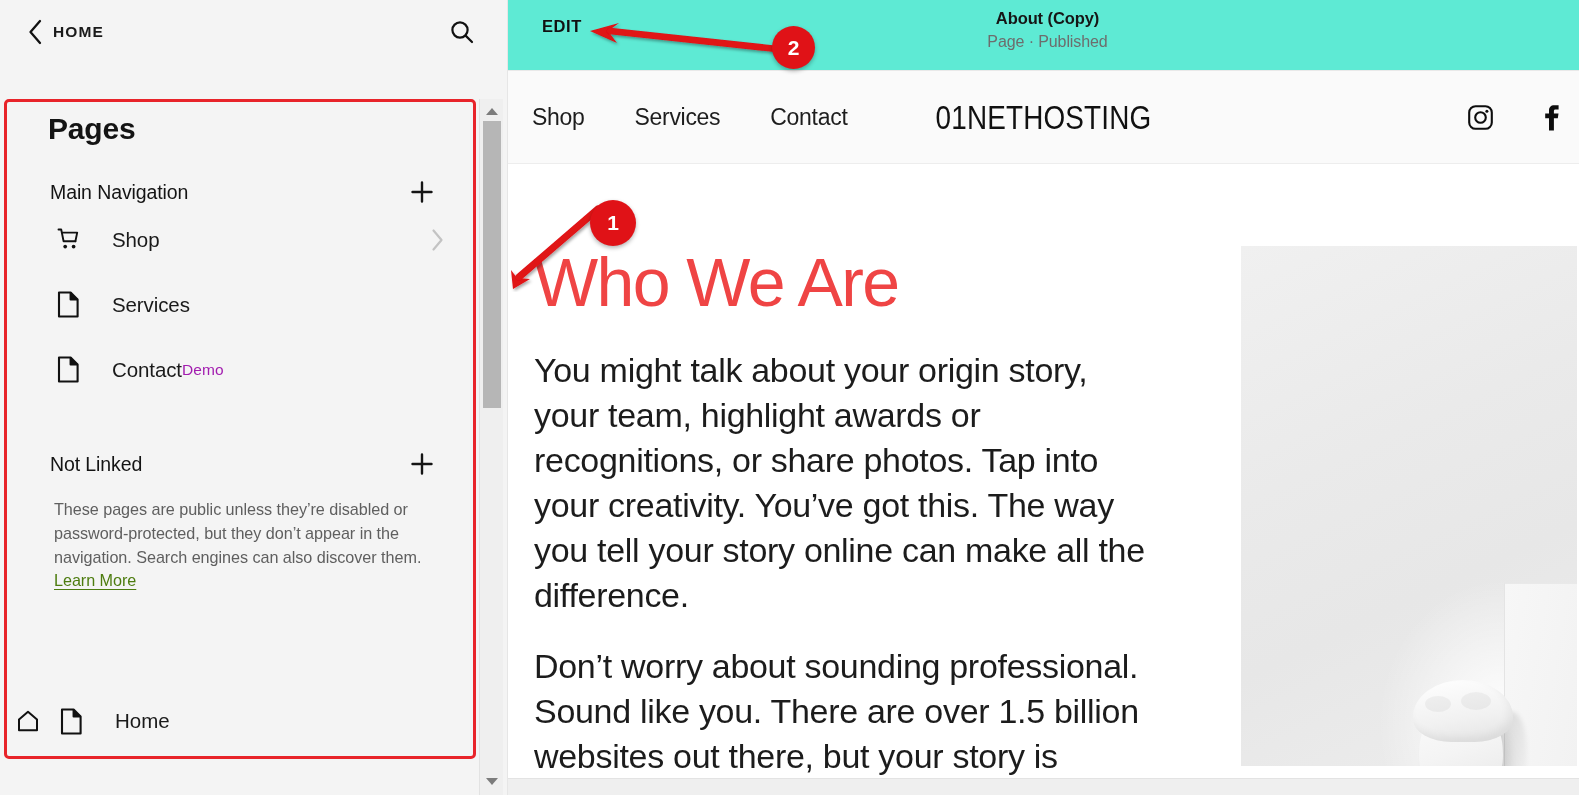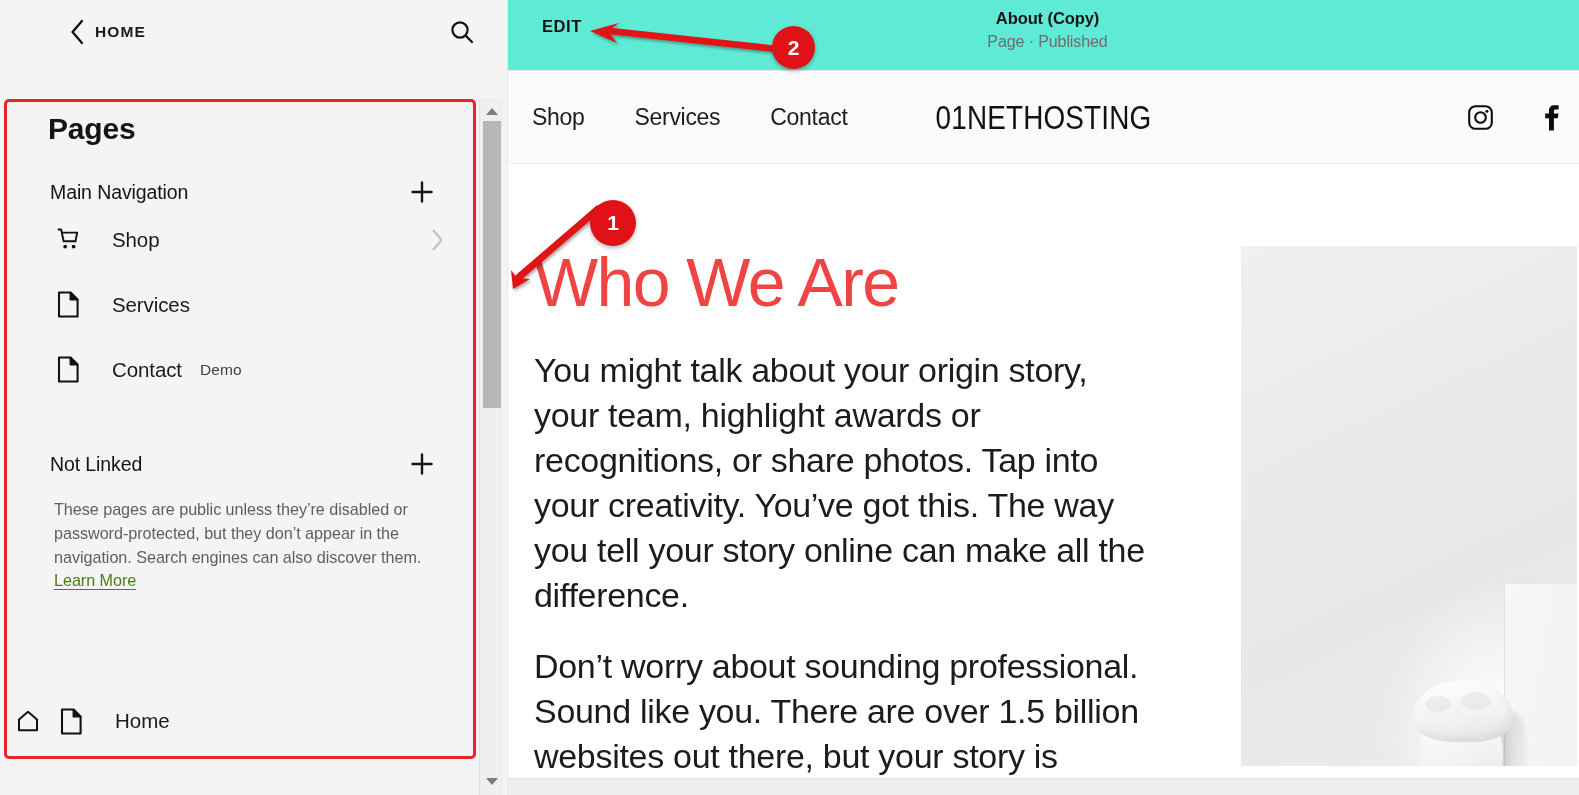--- a/index.html
+++ b/index.html
@@ -18,21 +18,20 @@
   
   #app { position: absolute; inset: 0; display: flex; }
 
   .sidebar {
     width: 507px;
     height: 795px;
     background: #f4f4f4;
     position: relative;
     flex: 0 0 507px;
     box-sizing: border-box;
-    padding-left: 42px;
   }
 
   .sidebar-top {
     height: 64px;
     display: flex;
     align-items: center;
     padding: 0 24px 0 26px;
     box-sizing: border-box;
     position: relative;
   }
@@ -120,22 +119,22 @@
     flex: 0 0 27px;
     margin-right: 30px;
   }
   .page-row .p-label {
     font-size: 20.5px;
     color: #1a1a1a;
     letter-spacing: -0.1px;
   }
   .page-row .p-badge {
     font-size: 15.5px;
-    color: #404040;
-    margin-left: 18px;
+    color: #a21caf;
+    margin-left: 0;
     letter-spacing: 0.1px;
   }
   .page-row .row-chevron {
     margin-left: auto;
     color: #c3c3c3;
     display: flex;
     align-items: center;
   }
 
   .nl-desc {

